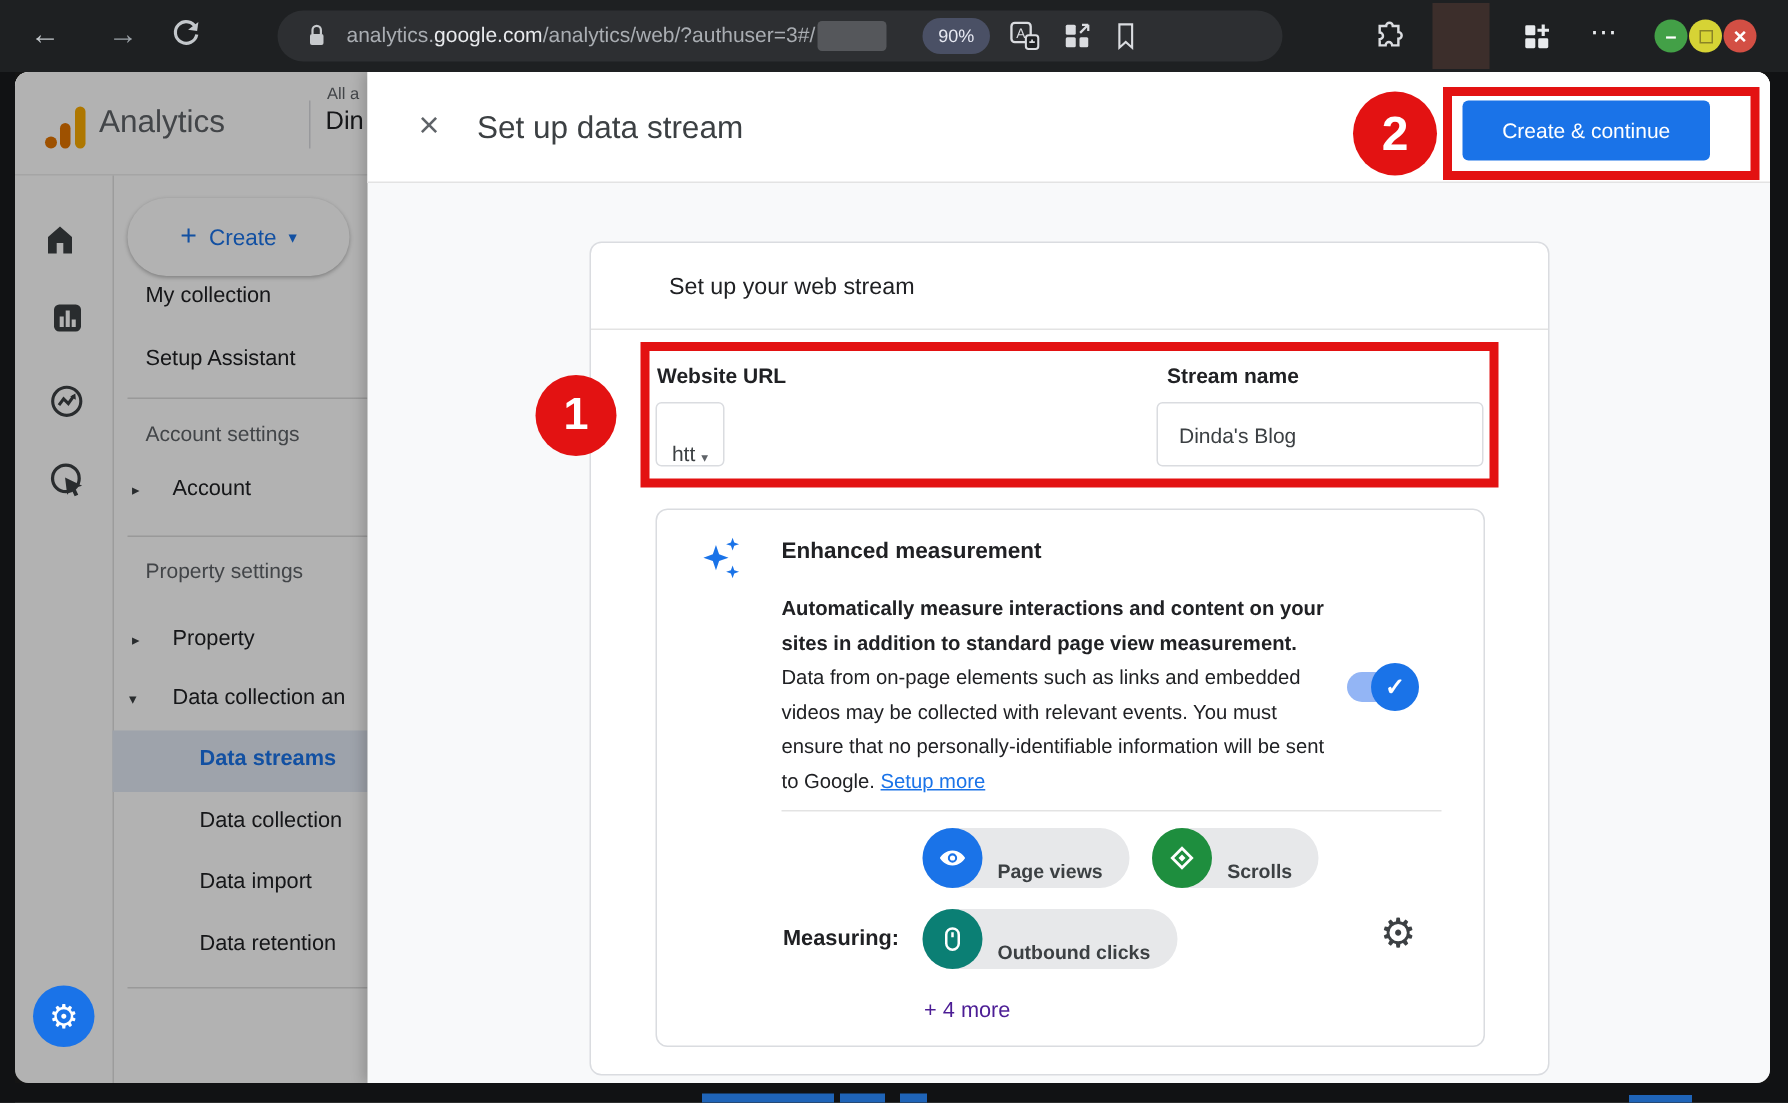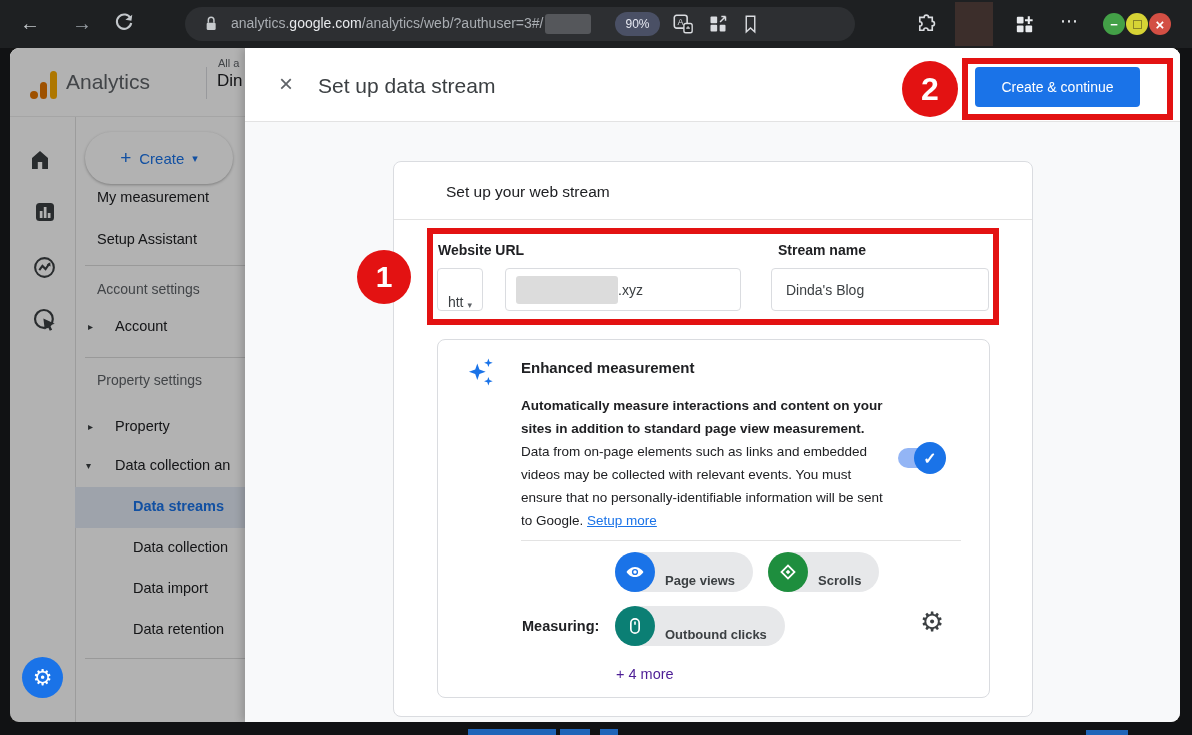--- a/index.html
+++ b/index.html
@@ -190,21 +190,21 @@
         <polygon points="10.5,10.5 21,15.5 16.6,16.8 18.6,21 16.4,22 14.5,17.8 11.8,21" fill="#3c4043"></polygon>
       </svg>
   </div>
   <div class="abs rail-divider"></div>
 
   <div class="abs create-pill">
     <span style="font-size:19px;">+</span>
     <span>Create</span>
     <span style="font-size:11px;">▾</span>
   </div>
-  <div class="abs menu-item" style="left:87px; top:141px;">My measurement</div>
+  <div class="abs menu-item" style="left:87px; top:141px;">My collection</div>
   <div class="abs menu-item" style="left:87px; top:183px;">Setup Assistant</div>
   <div class="abs hdivider" style="top:217px;"></div>
   <div class="abs menu-section" style="left:87px; top:233px;">Account settings</div>
   <div class="abs menu-arrow" style="left:78px; top:273px;">▸</div>
   <div class="abs menu-item" style="left:105px; top:270px;">Account</div>
   <div class="abs hdivider" style="top:309px;"></div>
   <div class="abs menu-section" style="left:87px; top:324px;">Property settings</div>
   <div class="abs menu-arrow" style="left:78px; top:373px;">▸</div>
   <div class="abs menu-item" style="left:105px; top:370px;">Property</div>
   <div class="abs menu-arrow" style="left:76px; top:412px;">▾</div>
@@ -229,24 +229,20 @@
     </div>
 
     <div class="abs card" style="left:148px; top:113px; width:640px; height:556px;">
       <div class="abs" style="left:52px; top:21px; font-size:15.5px; color:#202124;">Set up your web stream</div>
       <div class="abs" style="left:0; top:57px; width:638px; height:1px; background:#e3e3e3;"></div>
 
       <div class="abs field-label" style="left:44px; top:80px;">Website URL</div>
       <div class="abs input-box" style="left:43px; top:106px; width:46px; justify-content:center; gap:4px;align-items:flex-end;">
         <span>htt</span>
           <span style="font-size:9px; color:#5f6368;">▾</span>
-      </div>
-      <div class="abs input-box" style="left:111px; top:106px; width:236px; padding:0 10px;">
-        <span class="redact"></span>
-        <span>.xyz</span>
       </div>
       <div class="abs field-label" style="left:384px; top:80px;">Stream name</div>
       <div class="abs input-box" style="left:377px; top:106px; width:218px; padding:0 14px;">Dinda's Blog</div>
 
       <div class="abs card" style="left:43px; top:177px; width:553px; height:359px;">
         <div class="abs" style="left:28px; top:16px;">
           <svg width="30" height="32" viewBox="0 0 24 26" fill="#1a73e8">
               <path d="M9 6 L10.7 11 L15.8 12.8 L10.7 14.6 L9 19.6 L7.3 14.6 L2.2 12.8 L7.3 11 Z"></path>
               <path d="M18 2 L18.9 4.6 L21.5 5.5 L18.9 6.4 L18 9 L17.1 6.4 L14.5 5.5 L17.1 4.6 Z"></path>
               <path d="M18 17 L18.9 19.6 L21.5 20.5 L18.9 21.4 L18 24 L17.1 21.4 L14.5 20.5 L17.1 19.6 Z"></path>

